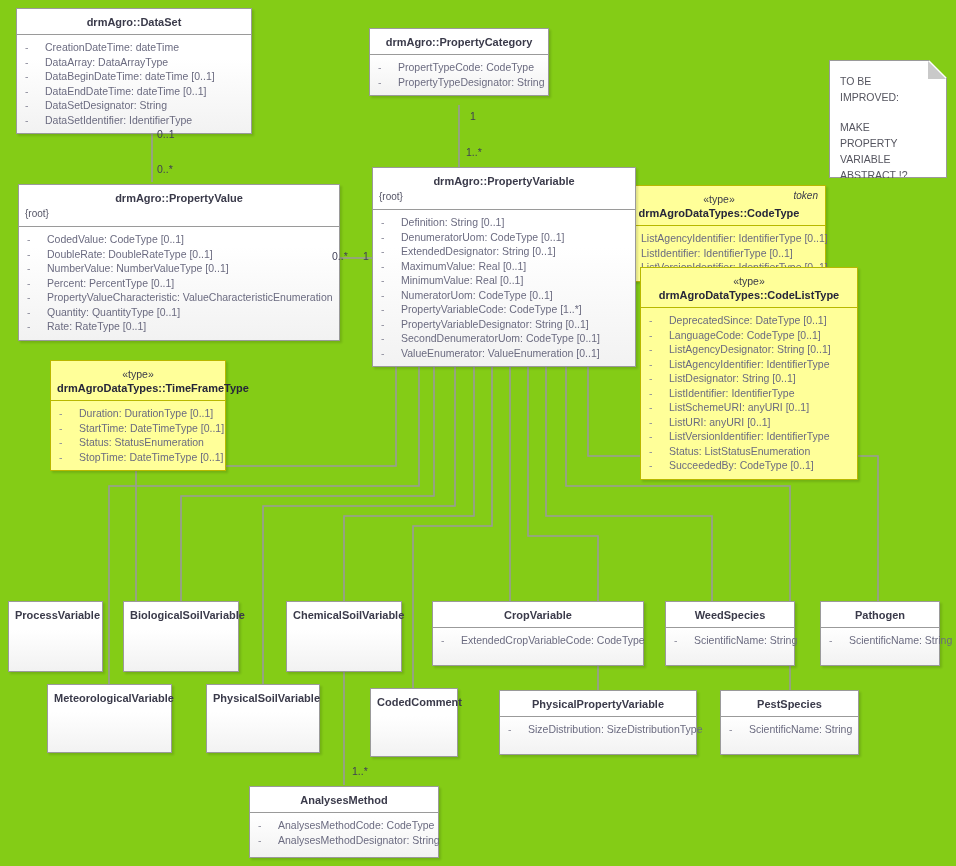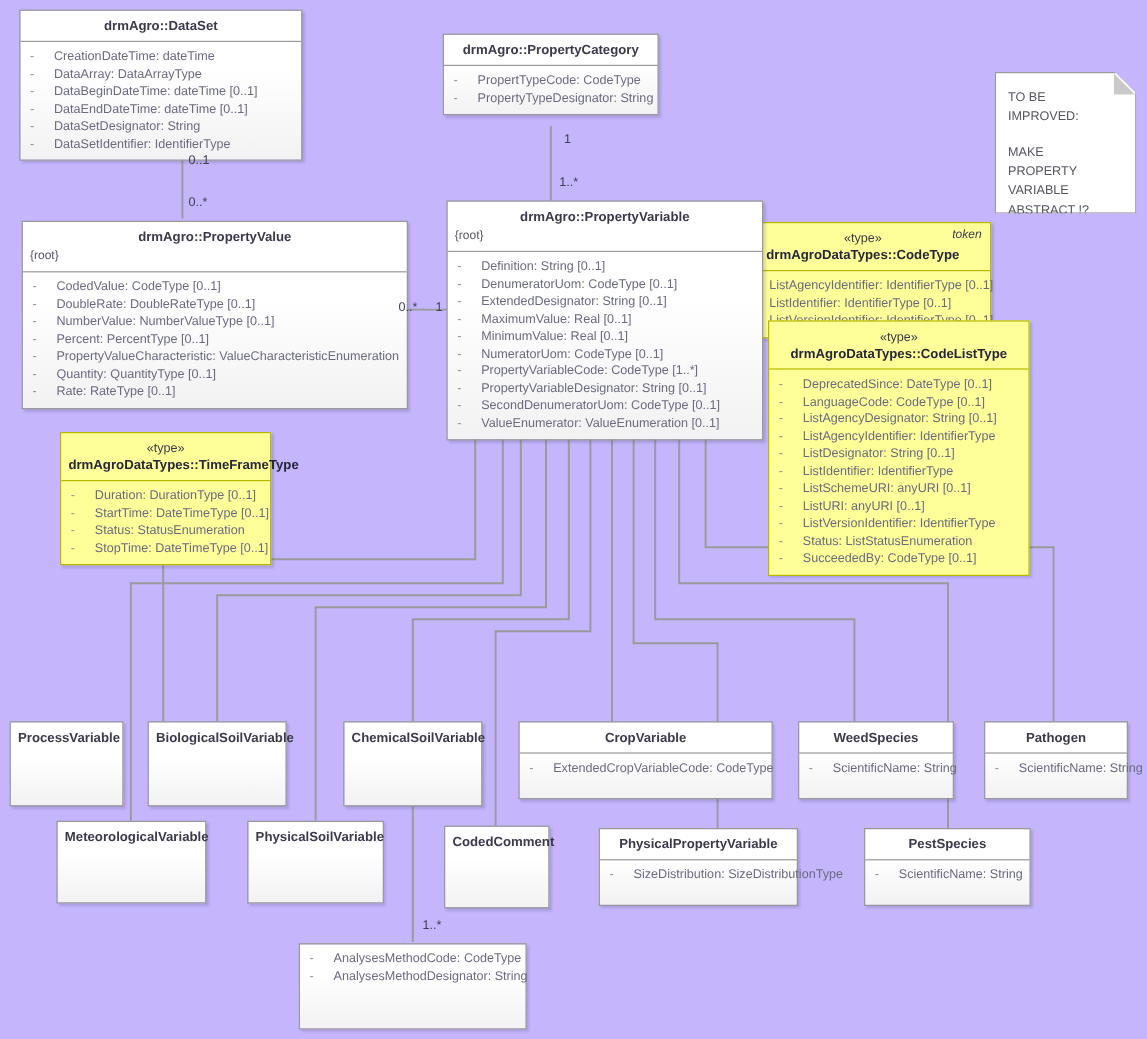--- a/index.html
+++ b/index.html
@@ -8,21 +8,21 @@
     padding: 0;
     background: #ffffff;
   }
   body {
     font-family: "Liberation Sans", sans-serif;
   }
   #canvas {
     position: relative;
     width: 956px;
     height: 866px;
-    background: #c4b5fd;
+    background: #84cc16;
     overflow: hidden;
   }
 
   
   #wires {
     position: absolute;
     left: 0; top: 0;
     width: 956px; height: 866px;
     z-index: 1;
   }
@@ -328,35 +328,36 @@
   </div>
 
   <div class="uml" style="left:206px; top:684px; width:114px; height:69px;">
     <div class="hdr">PhysicalSoilVariable</div>
   </div>
 
   <div class="uml" style="left:370px; top:688px; width:88px; height:69px;">
     <div class="hdr">CodedComment</div>
   </div>
 
-  <div class="uml sect" style="left:499px; top:690px; width:166px; height:65px;">
+  <div class="uml sect" style="left:499px; top:690px; width:198px; height:65px;">
     <div class="hdr">PhysicalPropertyVariable</div>
     <div class="body">
       <div class="attr"><span class="vis">-</span><span>SizeDistribution: SizeDistributionType</span></div>
     </div>
   </div>
 
   <div class="uml sect" style="left:720px; top:690px; width:139px; height:65px;">
     <div class="hdr">PestSpecies</div>
     <div class="body">
       <div class="attr"><span class="vis">-</span><span>ScientificName: String</span></div>
     </div>
   </div>
 
   <div class="uml sect" style="left:249px; top:786px; width:190px; height:72px;">
+    <div class="hdr">AnalysesMethod</div>
     <div class="body">
       <div class="attr"><span class="vis">-</span><span>AnalysesMethodCode: CodeType</span></div>
       <div class="attr"><span class="vis">-</span><span>AnalysesMethodDesignator: String</span></div>
     </div>
   </div>
 
   <div class="note" style="left:829px; top:60px; width:118px; height:118px;">
     <div class="fold"></div>
     <p>TO BE IMPROVED:</p>
     <p>MAKE PROPERTY VARIABLE ABSTRACT !?</p>

